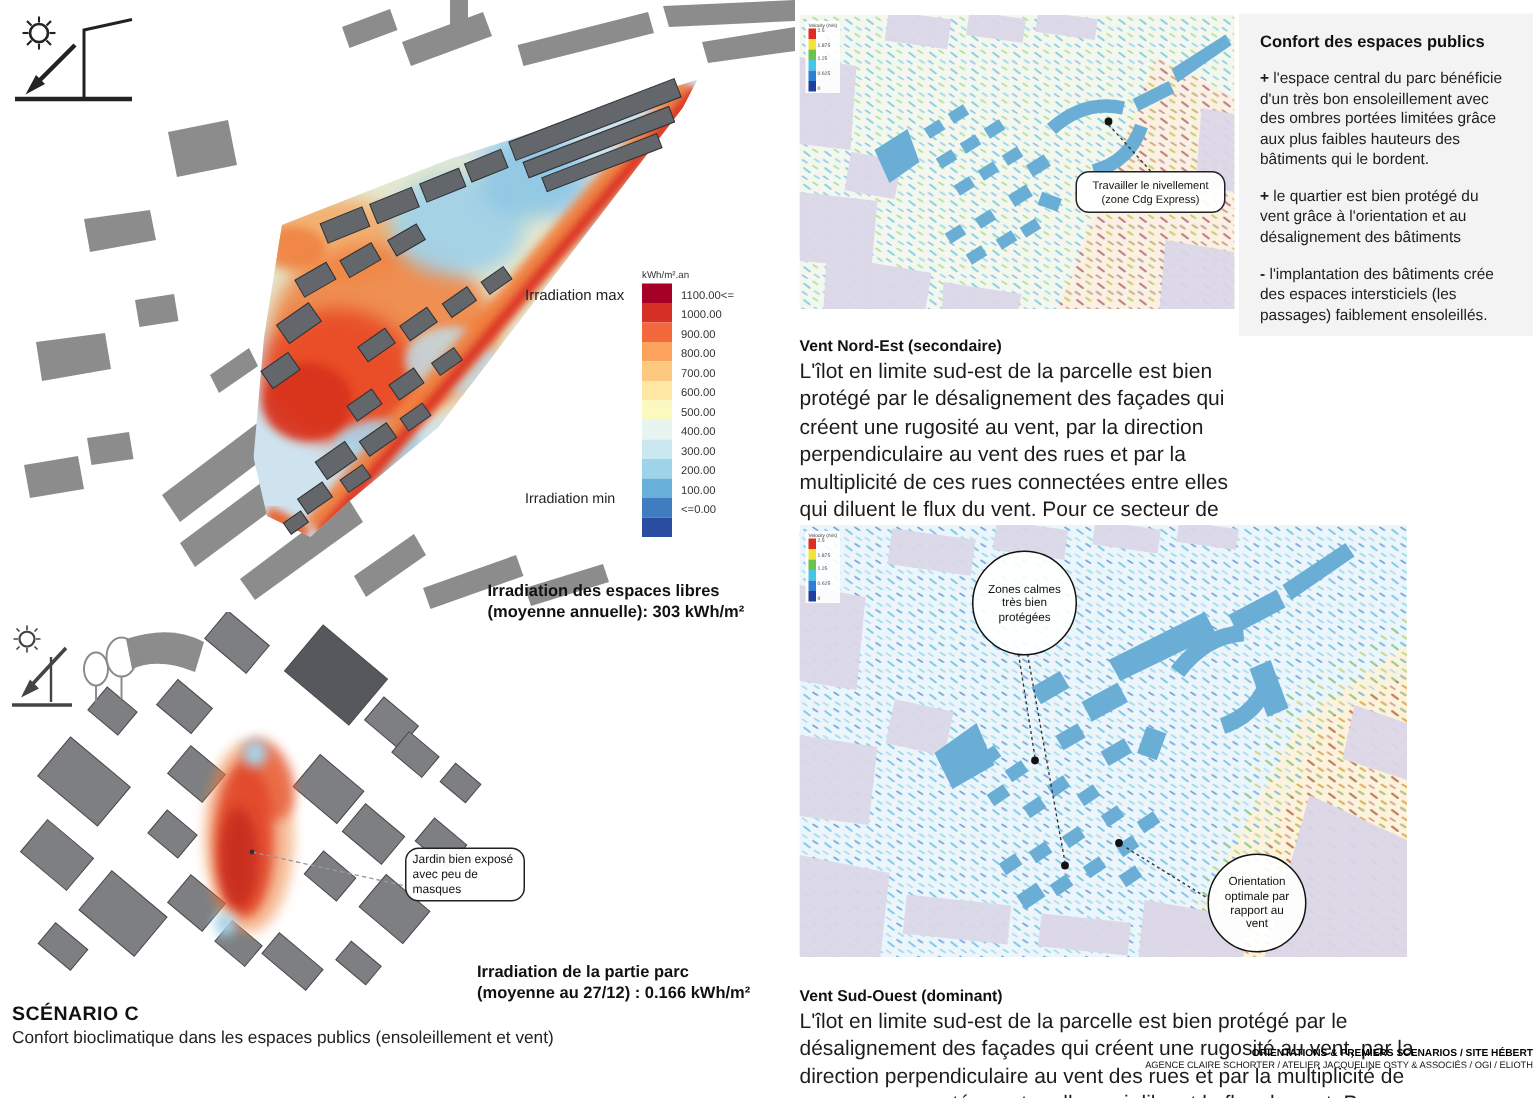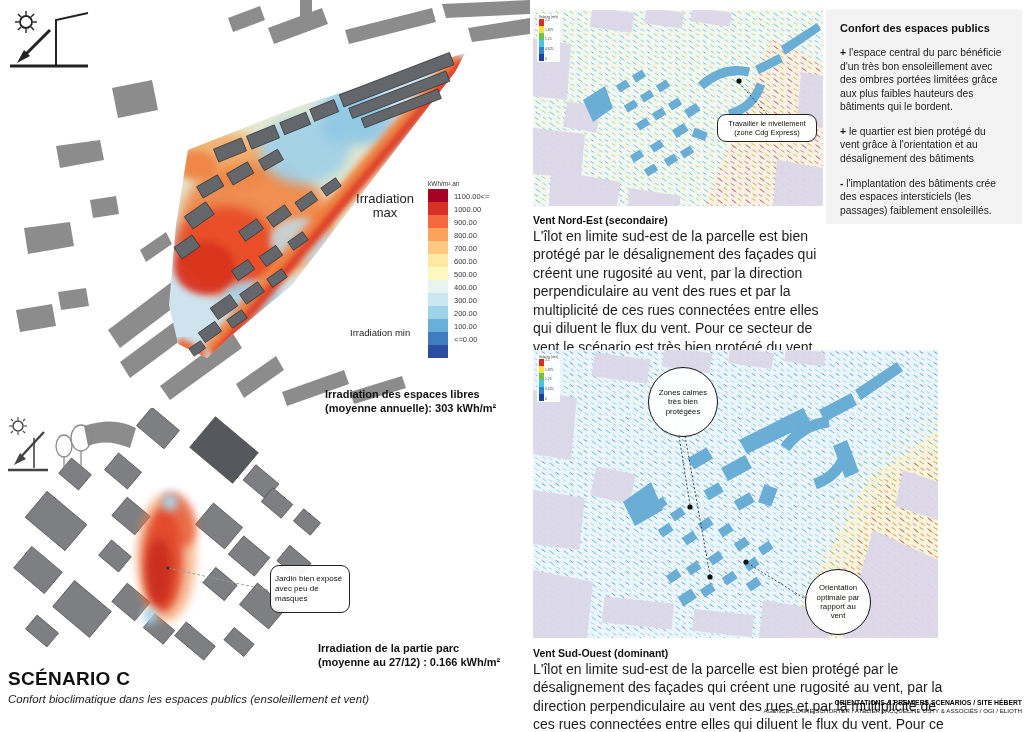--- a/index.html
+++ b/index.html
@@ -4,46 +4,46 @@
 <style>
   html,body{margin:0;padding:0;}
   body{width:1024px;height:732px;position:relative;overflow:hidden;background:#fff;
        font-family:"Liberation Sans",sans-serif;color:#1a1a1a;}
   .abs{position:absolute;}
   svg{display:block;}
 
   
   #irr-legend{left:350px;top:180px;width:170px;height:190px;}
   #irr-unit{position:absolute;left:78px;top:0;font-size:6.5px;color:#333;}
-  #irr-max{position:absolute;left:0;top:12px;width:70px;text-align:center;font-size:13px;color:#222;line-height:1.1;}
+  #irr-max{position:absolute;left:0;top:12px;width:70px;text-align:left;font-size:10px;color:#222;line-height:1.1;}
   #irr-min{position:absolute;left:0;top:148px;width:70px;text-align:left;font-size:9.5px;color:#222;line-height:1.1;}
   #irr-steps{position:absolute;left:78px;top:9px;}
   .irr-row{display:flex;align-items:flex-start;height:13px;}
   .irr-sw{width:20px;height:13px;display:inline-block;}
   .irr-lb{font-size:7.5px;color:#333;margin-left:6px;transform:translateY(3px);white-space:nowrap;}
 
   
   .caption{font-weight:bold;font-size:11px;line-height:1.3;color:#111;}
   #cap-libres{left:325px;top:387px;width:220px;}
   #cap-parc{left:318px;top:641px;width:230px;}
-  .windblock h3{margin:5px 0 1px 0;font-size:10.5px;font-weight:bold;color:#111;}
+  .windblock h3{margin:16px 0 1px 0;font-size:10.5px;font-weight:bold;color:#111;}
   .windblock p{margin:0;font-size:14px;line-height:1.32;color:#1c1c1c;}
   #ne-text{left:533px;top:209px;width:303px;}
   #sw-text{left:533px;top:642px;width:428px;}
 
   
   #sidebar{left:826px;top:9px;width:196px;height:215px;background:#f3f3f3;box-sizing:border-box;padding:13px 14px;}
   #sidebar h2{margin:0 0 12px 0;font-size:11px;font-weight:bold;color:#111;}
   .sb-item{font-size:10.3px;line-height:1.32;color:#1c1c1c;margin-bottom:11px;}
   .sb-sign{font-weight:bold;}
 
   
   #titleblock{left:8px;top:668px;}
-  #titleblock h1{margin:0;font-size:19px;font-weight:800;letter-spacing:.3px;color:#111;}
-  #titleblock .sub{font-style:italic;font-size:11.5px;color:#222;margin-top:3px;}
+  #titleblock h1{margin:0;font-size:13px;font-weight:800;letter-spacing:.3px;color:#111;}
+  #titleblock .sub{font-size:11.5px;color:#222;margin-top:3px;}
   #credits{right:2px;top:699px;width:420px;text-align:right;}
   #credits .c1{font-weight:bold;font-size:6.8px;color:#000;}
   #credits .c2{font-size:6.2px;color:#111;margin-top:1px;}
 
   
   .bubble{background:rgba(255,255,255,.95);border:1px solid #222;border-radius:9px;
           font-size:7.4px;line-height:1.25;text-align:center;color:#111;
           display:flex;align-items:center;justify-content:center;box-sizing:border-box;padding:3px 4px;}
   .circlecall{background:rgba(255,255,255,.93);border:1.4px solid #111;border-radius:50%;
           font-size:7.8px;line-height:1.2;text-align:center;color:#111;
@@ -296,21 +296,21 @@
       <path d="M14,57 L26,51 L20,45 Z" fill="#444" stroke="none"></path>
       <g stroke="#8a8a8a" stroke-width="1.3">
         <ellipse cx="64" cy="38" rx="8" ry="11"></ellipse>
         <ellipse cx="81" cy="30" rx="10" ry="13"></ellipse>
         <line x1="64" y1="49" x2="64" y2="60"></line>
         <line x1="81" y1="43" x2="81" y2="58"></line>
       </g>
     </g>
   </svg>
 
-  <div class="bubble abs" style="left:270px;top:157px;width:80px;height:48px;font-size:8px;text-align:left;">
+  <div class="bubble abs" style="left:270px;top:157px;width:80px;height:36px;font-size:8px;text-align:left;">
     <span>Jardin bien exposé avec peu de masques</span>
   </div>
 </div>
 
 <div id="cap-parc" class="abs caption">
   <div>Irradiation de la partie parc</div>
   <div>(moyenne au 27/12) : 0.166 kWh/m²</div>
 </div>
 
 <div id="titleblock" class="abs">

